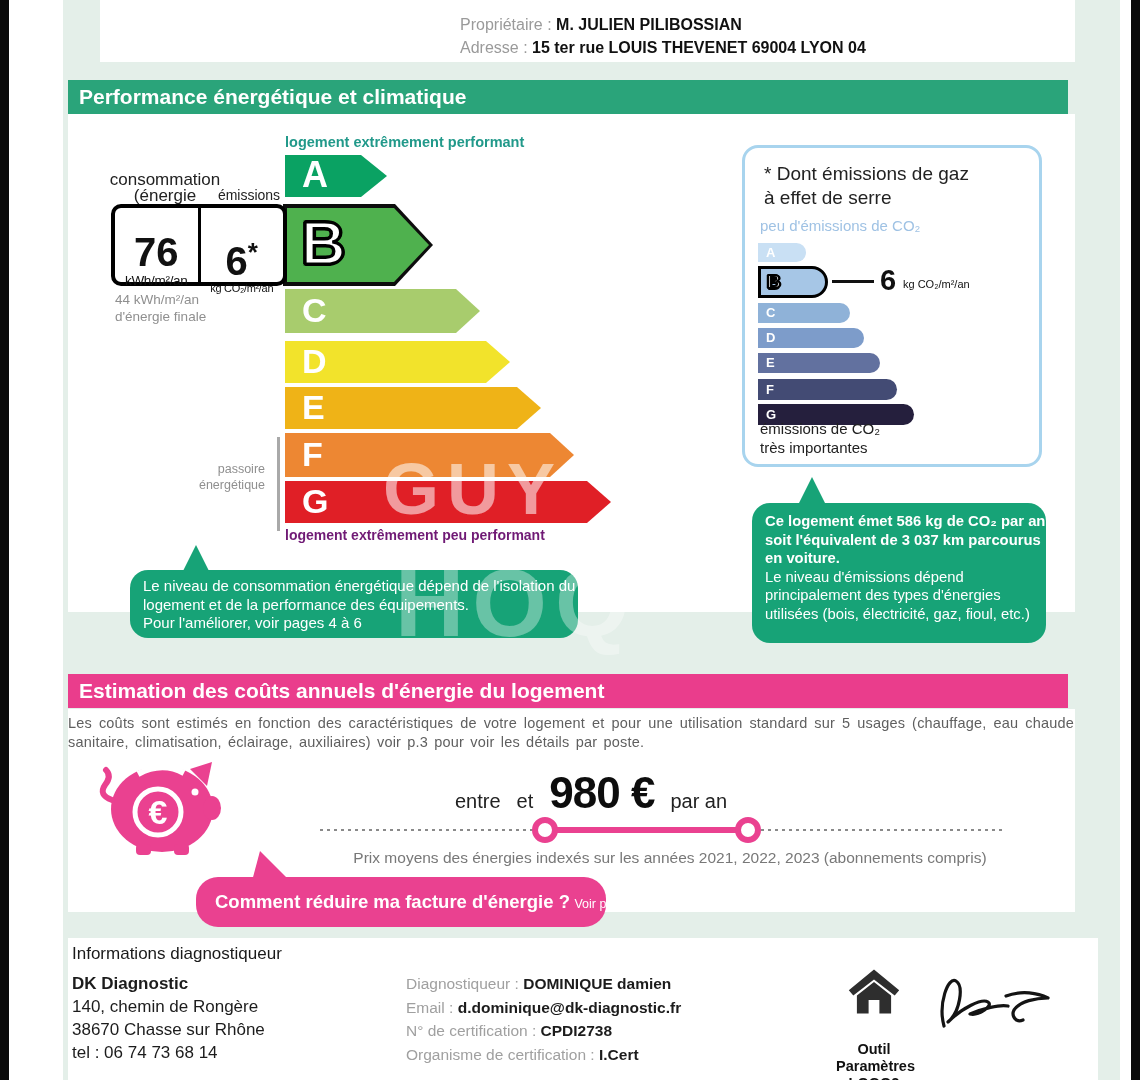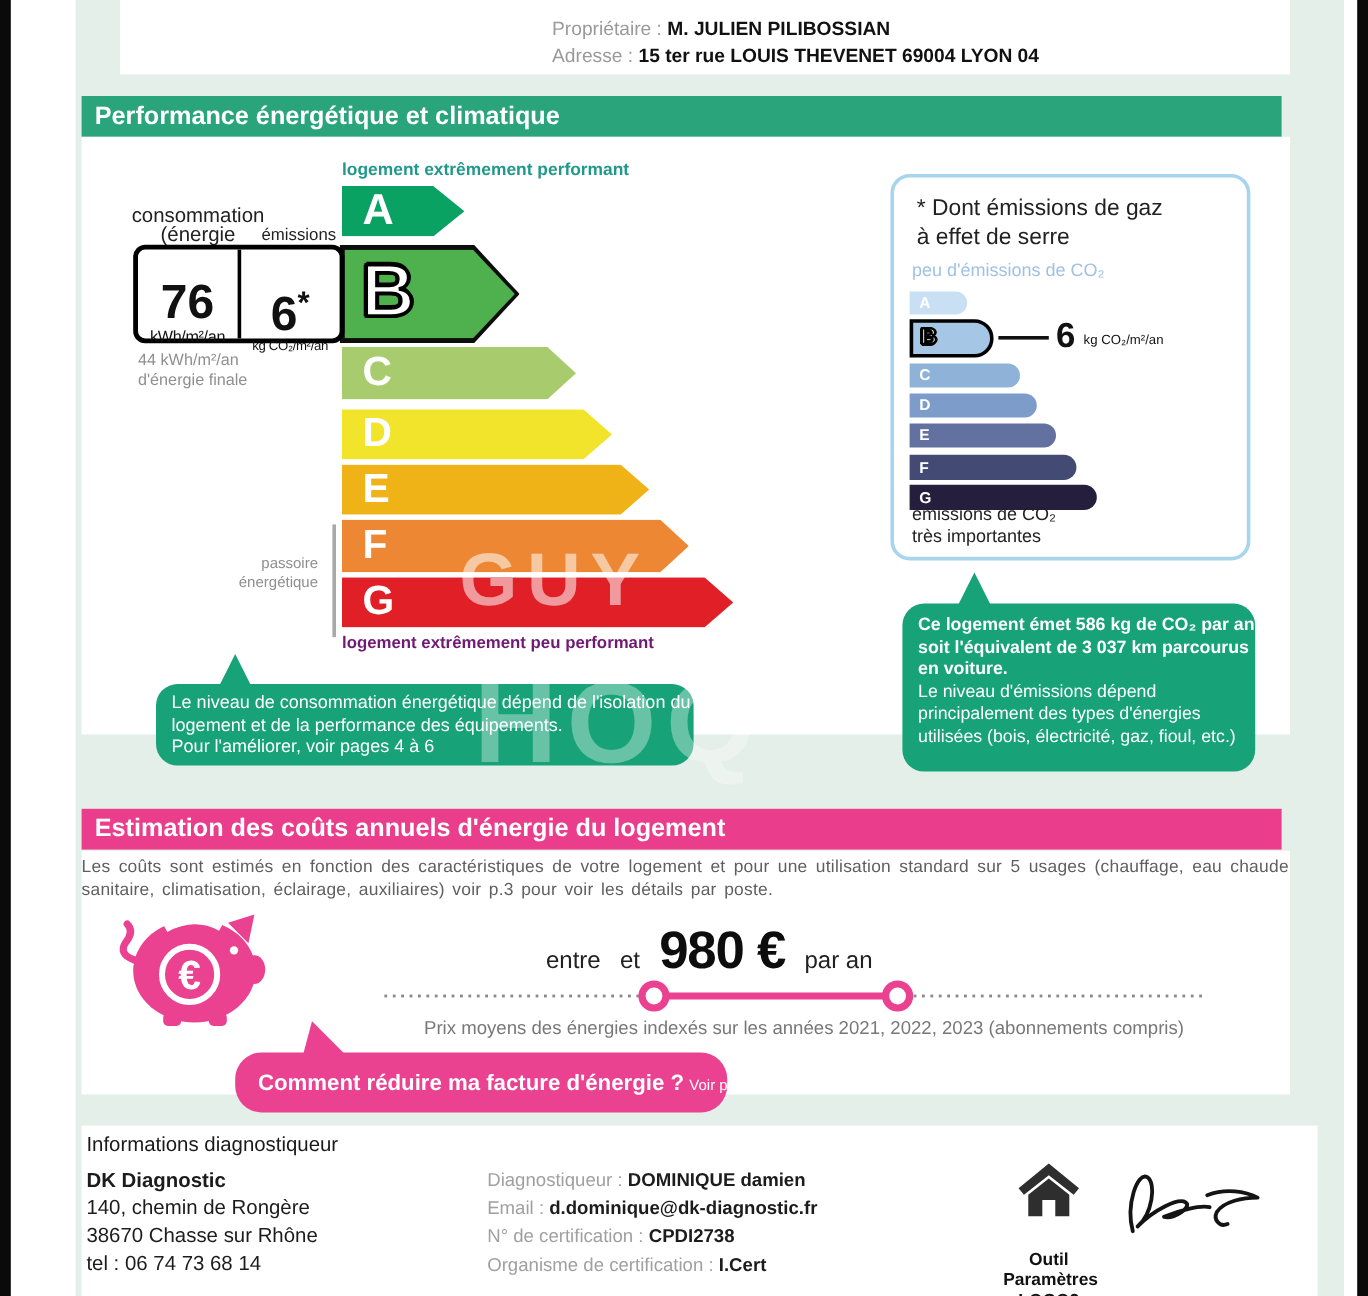--- a/index.html
+++ b/index.html
@@ -59,21 +59,21 @@
   .conso-lbl { position:absolute; left:104px; top:172px; width:122px; text-align:center;
     font-size:17px; color:#222; line-height:16px; }
   .emis-lbl { position:absolute; left:214px; top:187px; width:70px; text-align:center; font-size:14px; color:#222; }
   .final-energy { position:absolute; left:115px; top:291px; font-size:13.5px; color:#8f8f8f; line-height:17px; }
   .passoire { position:absolute; left:180px; top:461px; width:85px; text-align:right;
     font-size:12.5px; color:#8f8f8f; line-height:16px; }
   .passoire-bar { position:absolute; left:277px; top:437px; width:3px; height:94px; background:#a9a9a9; }
 
   .watermark { position:absolute; color:rgba(255,255,255,0.55); font-weight:bold; z-index:5;
     letter-spacing:8px; pointer-events:none; }
-  .wm1 { left:383px; top:448px; font-size:62px; }
+  .wm1 { left:383px; top:448px; font-size:72px; }
   .wm2 { left:395px; top:548px; font-size:96px; color:rgba(255,255,255,0.35); }
 
   
   .ges-box { position:absolute; left:742px; top:145px; width:300px; height:322px; background:#fff;
     border:3px solid #a8d4ee; border-radius:16px; }
   .ges-title { position:absolute; left:764px; top:162px; font-size:19px; color:#222; line-height:24px; }
   .ges-low { position:absolute; left:760px; top:217px; font-size:15px; color:#9fc2e4; }
   .ges-high { position:absolute; left:760px; top:419px; font-size:15px; color:#222; line-height:19px; }
   .ges-bar { position:absolute; left:758px; color:#fff; font-weight:bold; font-size:13px; }
   .ges-bar span { display:block; padding-left:8px; }

